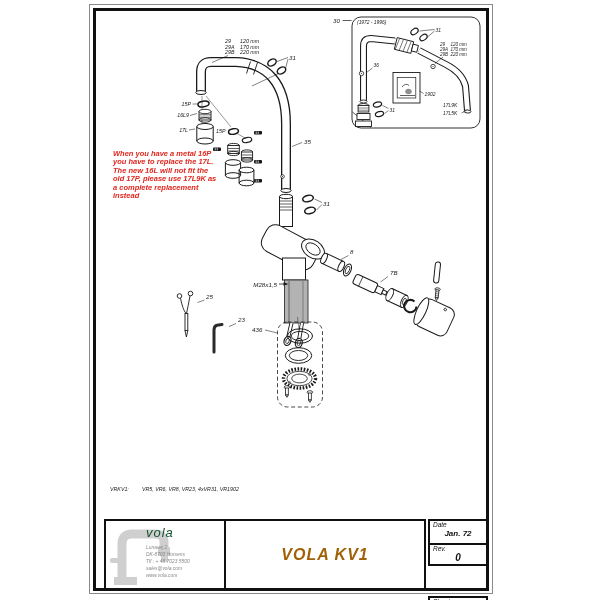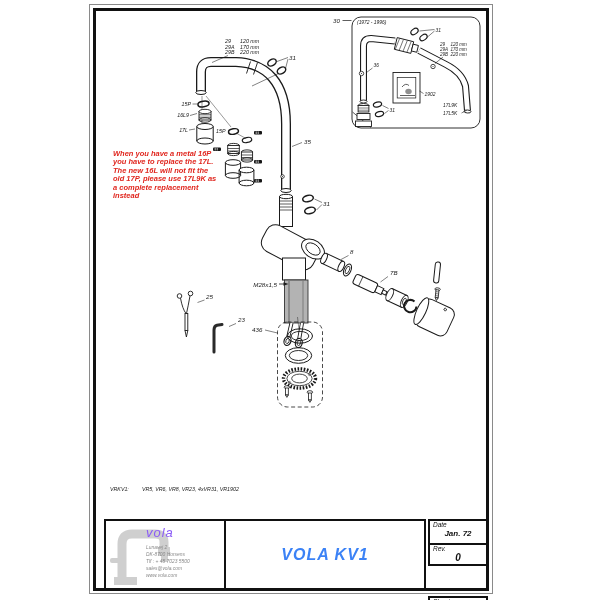--- a/index.html
+++ b/index.html
@@ -26,22 +26,22 @@
   svg .pipe-in{stroke:#fff;stroke-width:2.2;fill:none;}
   svg text{fill:#1a1a1a;font-family:"Liberation Sans","DejaVu Sans",sans-serif;}
   svg .t42{font-size:4.5px}svg .t48{font-size:4.9px}svg .t52{font-size:5.3px}svg .t6{font-size:6.2px}
   svg .red{fill:#e0261e;font-weight:bold;font-size:7.5px;}
 
   
   .tb-main{position:absolute;left:104px;top:519px;width:322px;height:71px;border:2px solid #111;
            box-sizing:border-box;display:flex;background:#fff;}
   .tb-logo{width:120px;border-right:2px solid #111;position:relative;box-sizing:border-box;}
   .tb-title{flex:1;display:flex;align-items:center;justify-content:center;}
-  .tb-title span{font-size:16px;font-weight:bold;letter-spacing:1px;color:#3b82f6;}
-  .brand{position:absolute;left:40px;top:4px;font-size:13px;color:#8b5cf6;letter-spacing:1px;}
+  .tb-title span{font-size:16px;font-weight:bold;letter-spacing:1px;color:#a16207;}
+  .brand{position:absolute;left:40px;top:4px;font-size:13px;color:#14532d;letter-spacing:1px;}
   .addr{position:absolute;left:40px;top:23px;font-size:4.9px;line-height:7px;color:#8a8a8a;}
   .wm{position:absolute;left:2px;top:3px;}
   .tb-box{position:absolute;left:428px;width:60px;border:2px solid #111;box-sizing:border-box;background:#fff;}
   .tb-date{top:519px;height:32px;}
   .tb-rev{top:543px;height:23px;}
   .tb-sheet{top:596px;height:22px;}
   .tb-label{font-size:6.5px;color:#111;padding:1px 0 0 3px;line-height:6.5px;}
   .tb-value{text-align:center;font-weight:bold;color:#111;line-height:9px;}
   .tb-date .tb-value{font-size:8px;}
   .tb-rev .tb-value{font-size:10px;}

